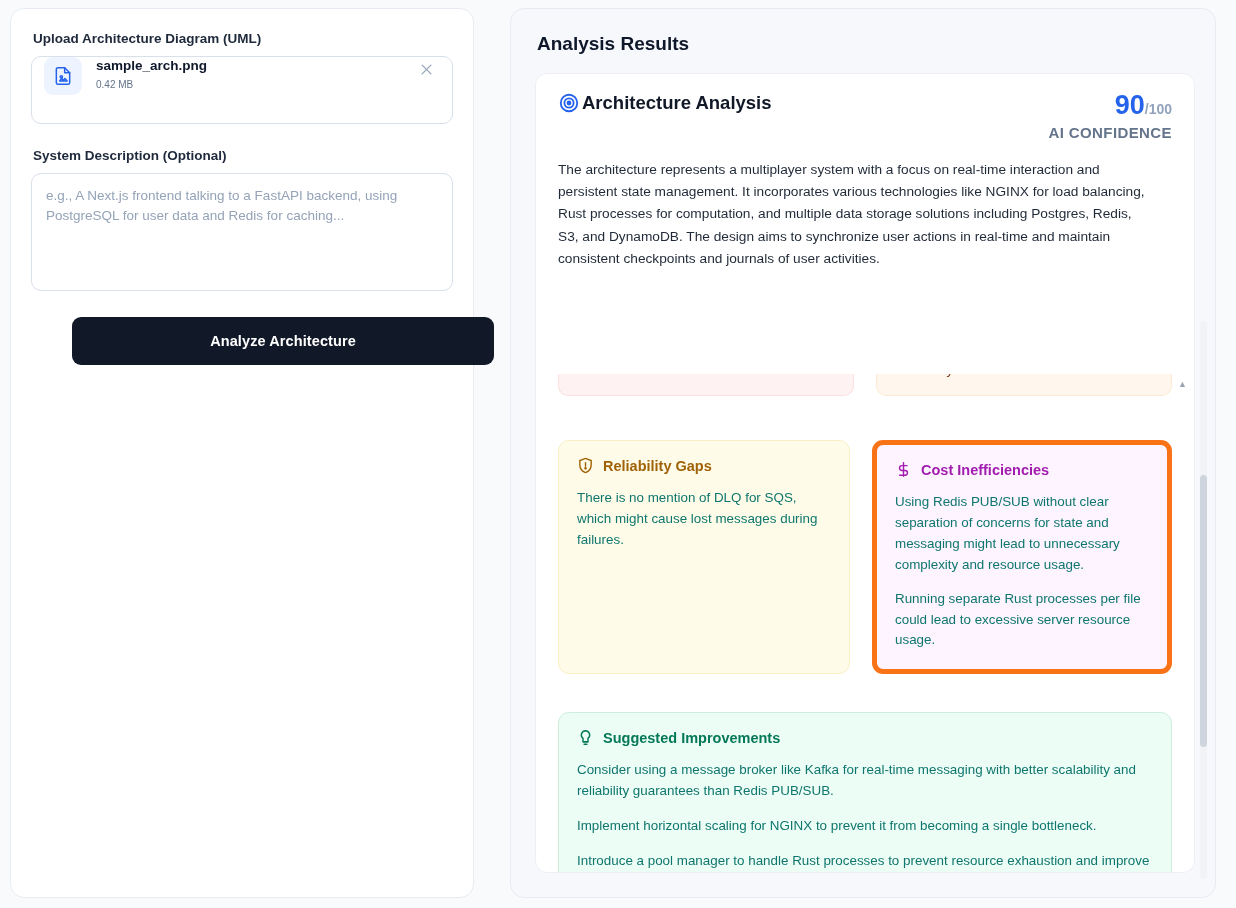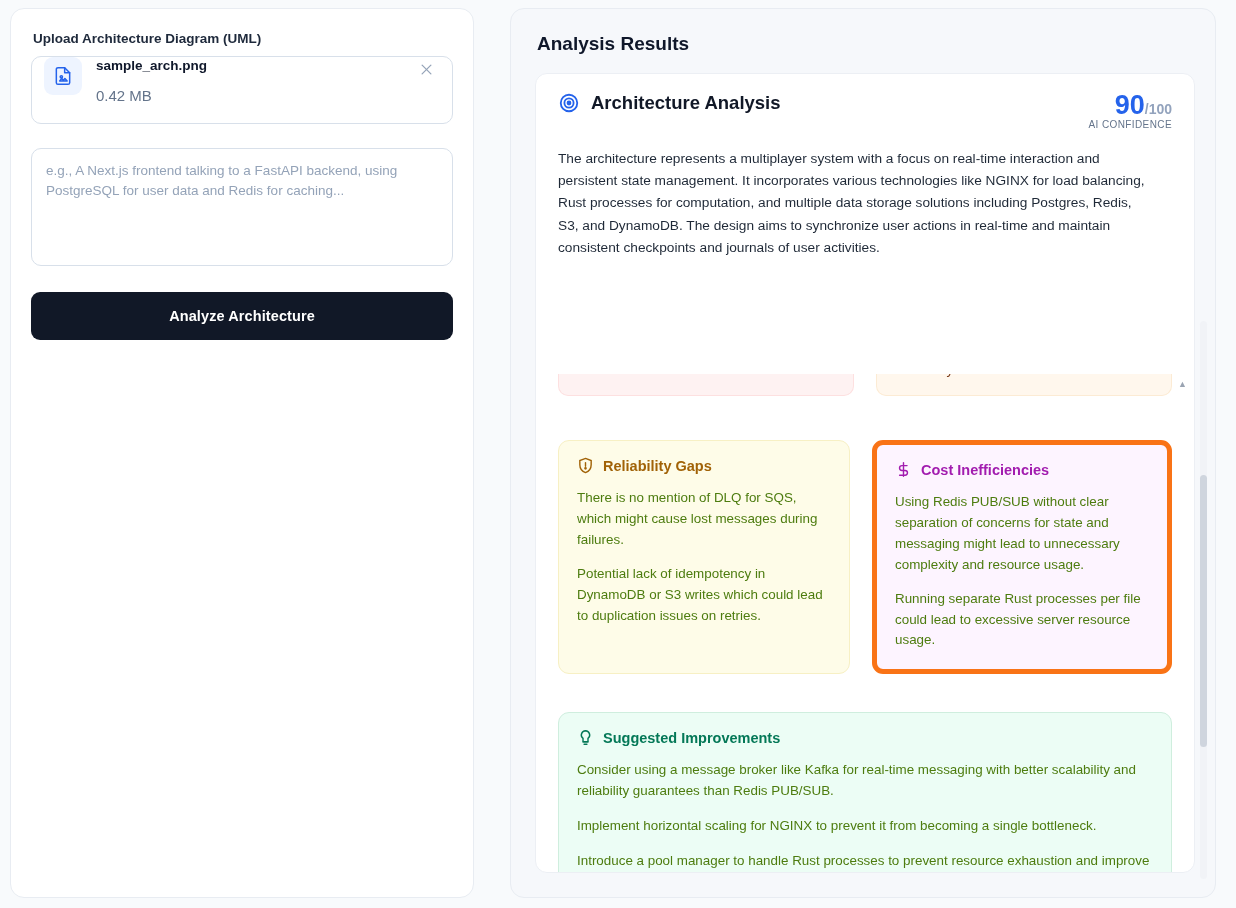--- a/index.html
+++ b/index.html
@@ -52,23 +52,23 @@
     flex: 0 0 auto;
   }
   .file-meta { flex: 1 1 auto; min-width: 0; }
   .file-name {
     font-size: 13.5px;
     font-weight: bold;
     color: #0f172a;
     line-height: 1.3;
   }
   .file-size {
-    font-size: 15px;
+    font-size: 10px;
     color: #64748b;
-    margin-top: 12px;
+    margin-top: 4px;
   }
   .file-remove {
     width: 24px; height: 24px;
     display: flex; align-items: center; justify-content: center;
     color: #94a3b8;
     cursor: pointer;
     flex: 0 0 auto;
   }
   .section-gap { height: 24px; }
   .desc-box {
@@ -92,20 +92,21 @@
     height: 48px;
     background: #111827;
     color: #ffffff;
     border: none;
     border-radius: 9px;
     font-size: 14.5px;
     font-weight: bold;
     font-family: "Liberation Sans", sans-serif;
     cursor: pointer;
     letter-spacing: .1px;
+    margin-left: 41px;
   }
 
   
   .right-panel {
     width: 706px;
     background: #f6f8fb;
     border: 1px solid #e8ecf2;
     border-radius: 14px;
     padding: 18px 20px 20px 24px;
     height: 890px;
@@ -126,45 +127,46 @@
     position: relative;
     height: 800px;
     overflow: hidden;
   }
   .card-head {
     display: flex;
     align-items: flex-start;
     justify-content: space-between;
   }
   .card-head-left {
-    display: flex; align-items: flex-end; gap: 11px;
+    display: flex; align-items: flex-end; gap: 2px;
   }
   .card-title {
     font-size: 18.5px;
     font-weight: bold;
     color: #111827;
   }
   .confidence { text-align: right; }
   .conf-num {
     font-size: 27px;
     font-weight: bold;
     color: #2563eb;
     line-height: 1;
   }
   .conf-den {
     font-size: 14px;
     font-weight: bold;
     color: #93a3bd;
     text-align: right;
   }
   .conf-label {
-    font-size: 10px;
-    font-weight: normal;
+    font-size: 15px;
+    font-weight: bold;
     letter-spacing: .4px;
     color: #64748b;
+    margin-top: 5px;
   }
   .summary {
     font-size: 13.7px;
     line-height: 1.62;
     color: #1f2937;
     margin-top: 18px;
     max-width: 595px;
   }
 
   
@@ -215,21 +217,21 @@
     margin-bottom: 14px;
   }
   .issue-title { font-size: 14.5px; font-weight: bold; }
   .t-yellow { color: #a16207; }
   .t-purple { color: #a21caf; }
   .t-green  { color: #047857; }
 
   .bullet {
     font-size: 13.4px;
     line-height: 1.56;
-    color: #4d7c0f;
+    color: #0f766e;
     margin-bottom: 13px;
   }
   .bullet:last-child { margin-bottom: 0; }
 
   .improve-wrap { margin-top: 38px; }
   .improve-body .bullet { margin-bottom: 14px; }
 
   
   .scrollbar-track {
     position: absolute;
@@ -286,20 +288,21 @@
       <div class="file-remove">
         <svg width="15" height="15" viewBox="0 0 24 24" fill="none" stroke="#94a3b8" stroke-width="2" stroke-linecap="round">
           <line x1="5" y1="5" x2="19" y2="19"></line>
           <line x1="19" y1="5" x2="5" y2="19"></line>
         </svg>
       </div>
     </div>
 
     <div class="section-gap"></div>
 
+    <div class="field-label">System Description (Optional)</div>
 
     <textarea class="desc-box" placeholder="e.g., A Next.js frontend talking to a FastAPI backend, using PostgreSQL for user data and Redis for caching..." style=""></textarea>
 
     <button class="analyze-btn">Analyze Architecture</button>
   </div>
 
   <div class="right-panel">
 
     <div class="results-title">Analysis Results</div>
 
@@ -342,21 +345,20 @@
               <span>
                 <svg width="17" height="17" viewBox="0 0 24 24" fill="none" stroke="#a16207" stroke-width="2" stroke-linecap="round">
                   <path d="M12 2l8 3v6c0 5-3.4 9.4-8 11-4.6-1.6-8-6-8-11V5z"></path>
                   <line x1="12" y1="8" x2="12" y2="13"></line>
                   <circle cx="12" cy="16" r="0.9" fill="#a16207"></circle>
                 </svg>
               </span>
               <span class="issue-title t-yellow">Reliability Gaps</span>
             </div>
             <div class="bullet">There is no mention of DLQ for SQS, which might cause lost messages during failures.</div>
-            <div class="bullet">Potential lack of idempotency in DynamoDB or S3 writes which could lead to duplication issues on retries.</div>
           </div>
 
           <div class="issue-card card-purple">
             <div class="issue-head">
               <span>
                 <svg width="17" height="17" viewBox="0 0 24 24" fill="none" stroke="#a21caf" stroke-width="2" stroke-linecap="round">
                   <line x1="12" y1="2.5" x2="12" y2="21.5"></line>
                   <path d="M17 6.5H9.8a3.4 3.4 0 0 0 0 6.8h4.4a3.4 3.4 0 0 1 0 6.8H6.5"></path>
                 </svg>
               </span>

